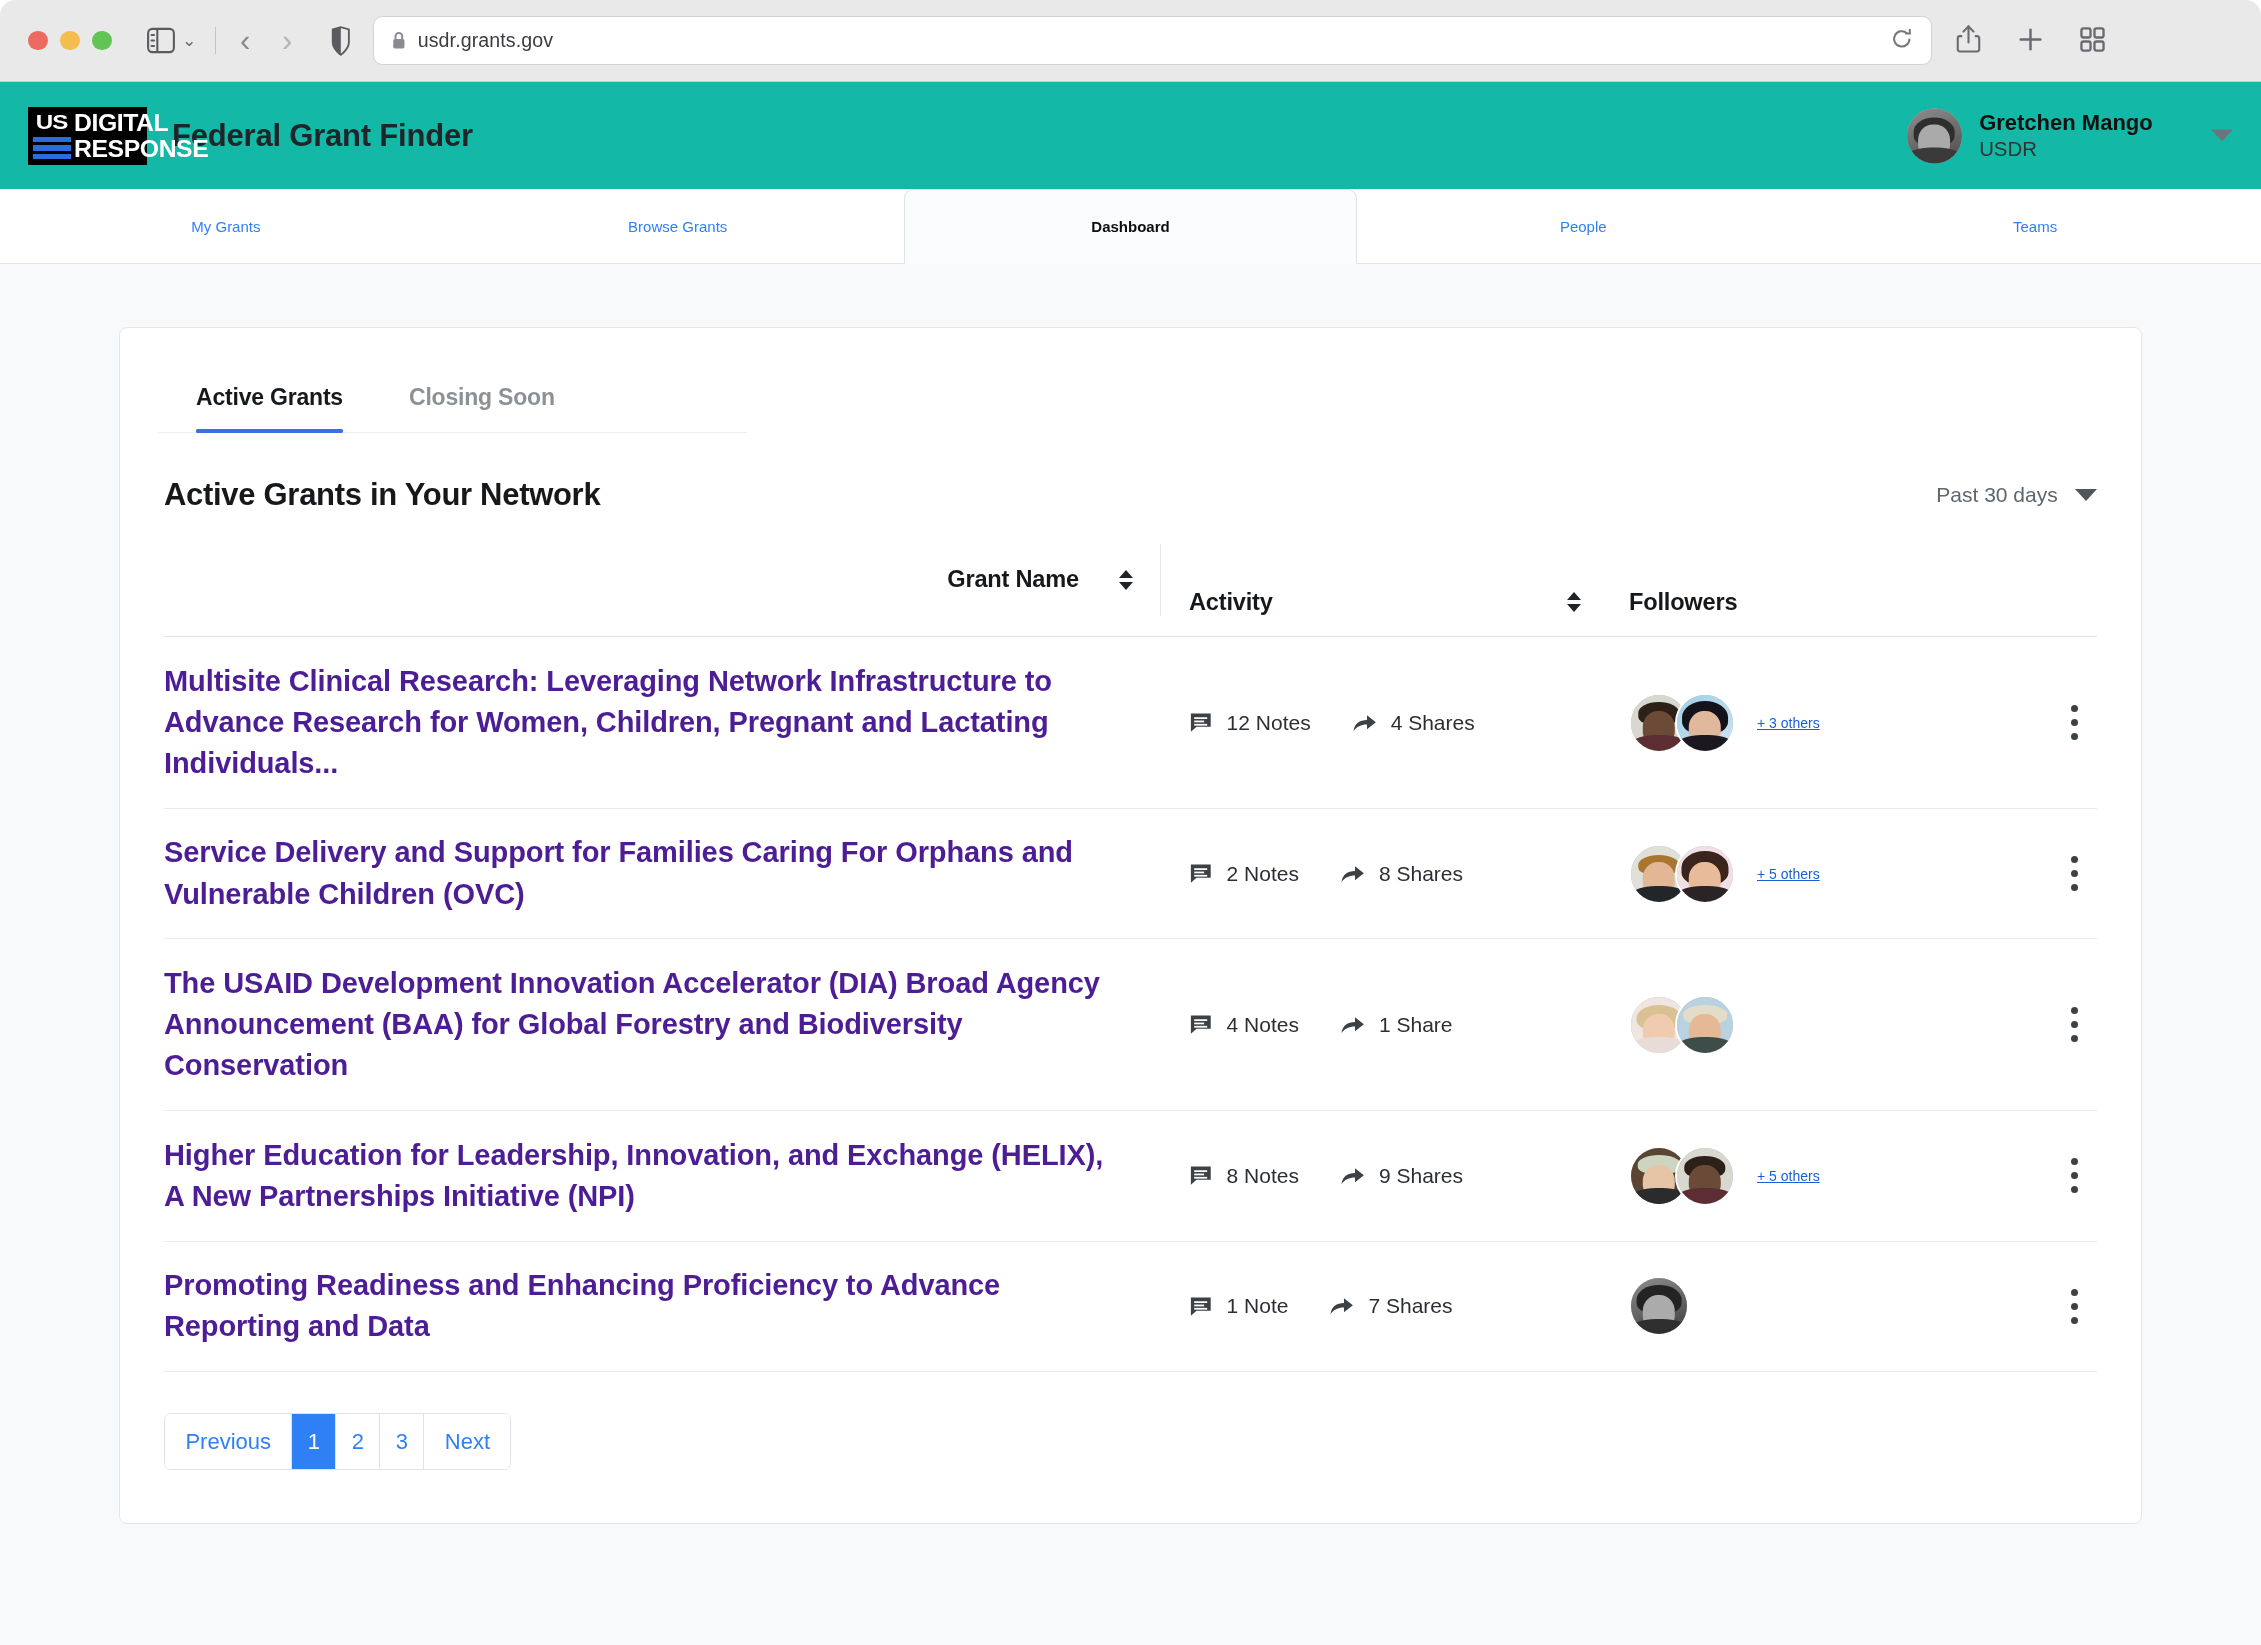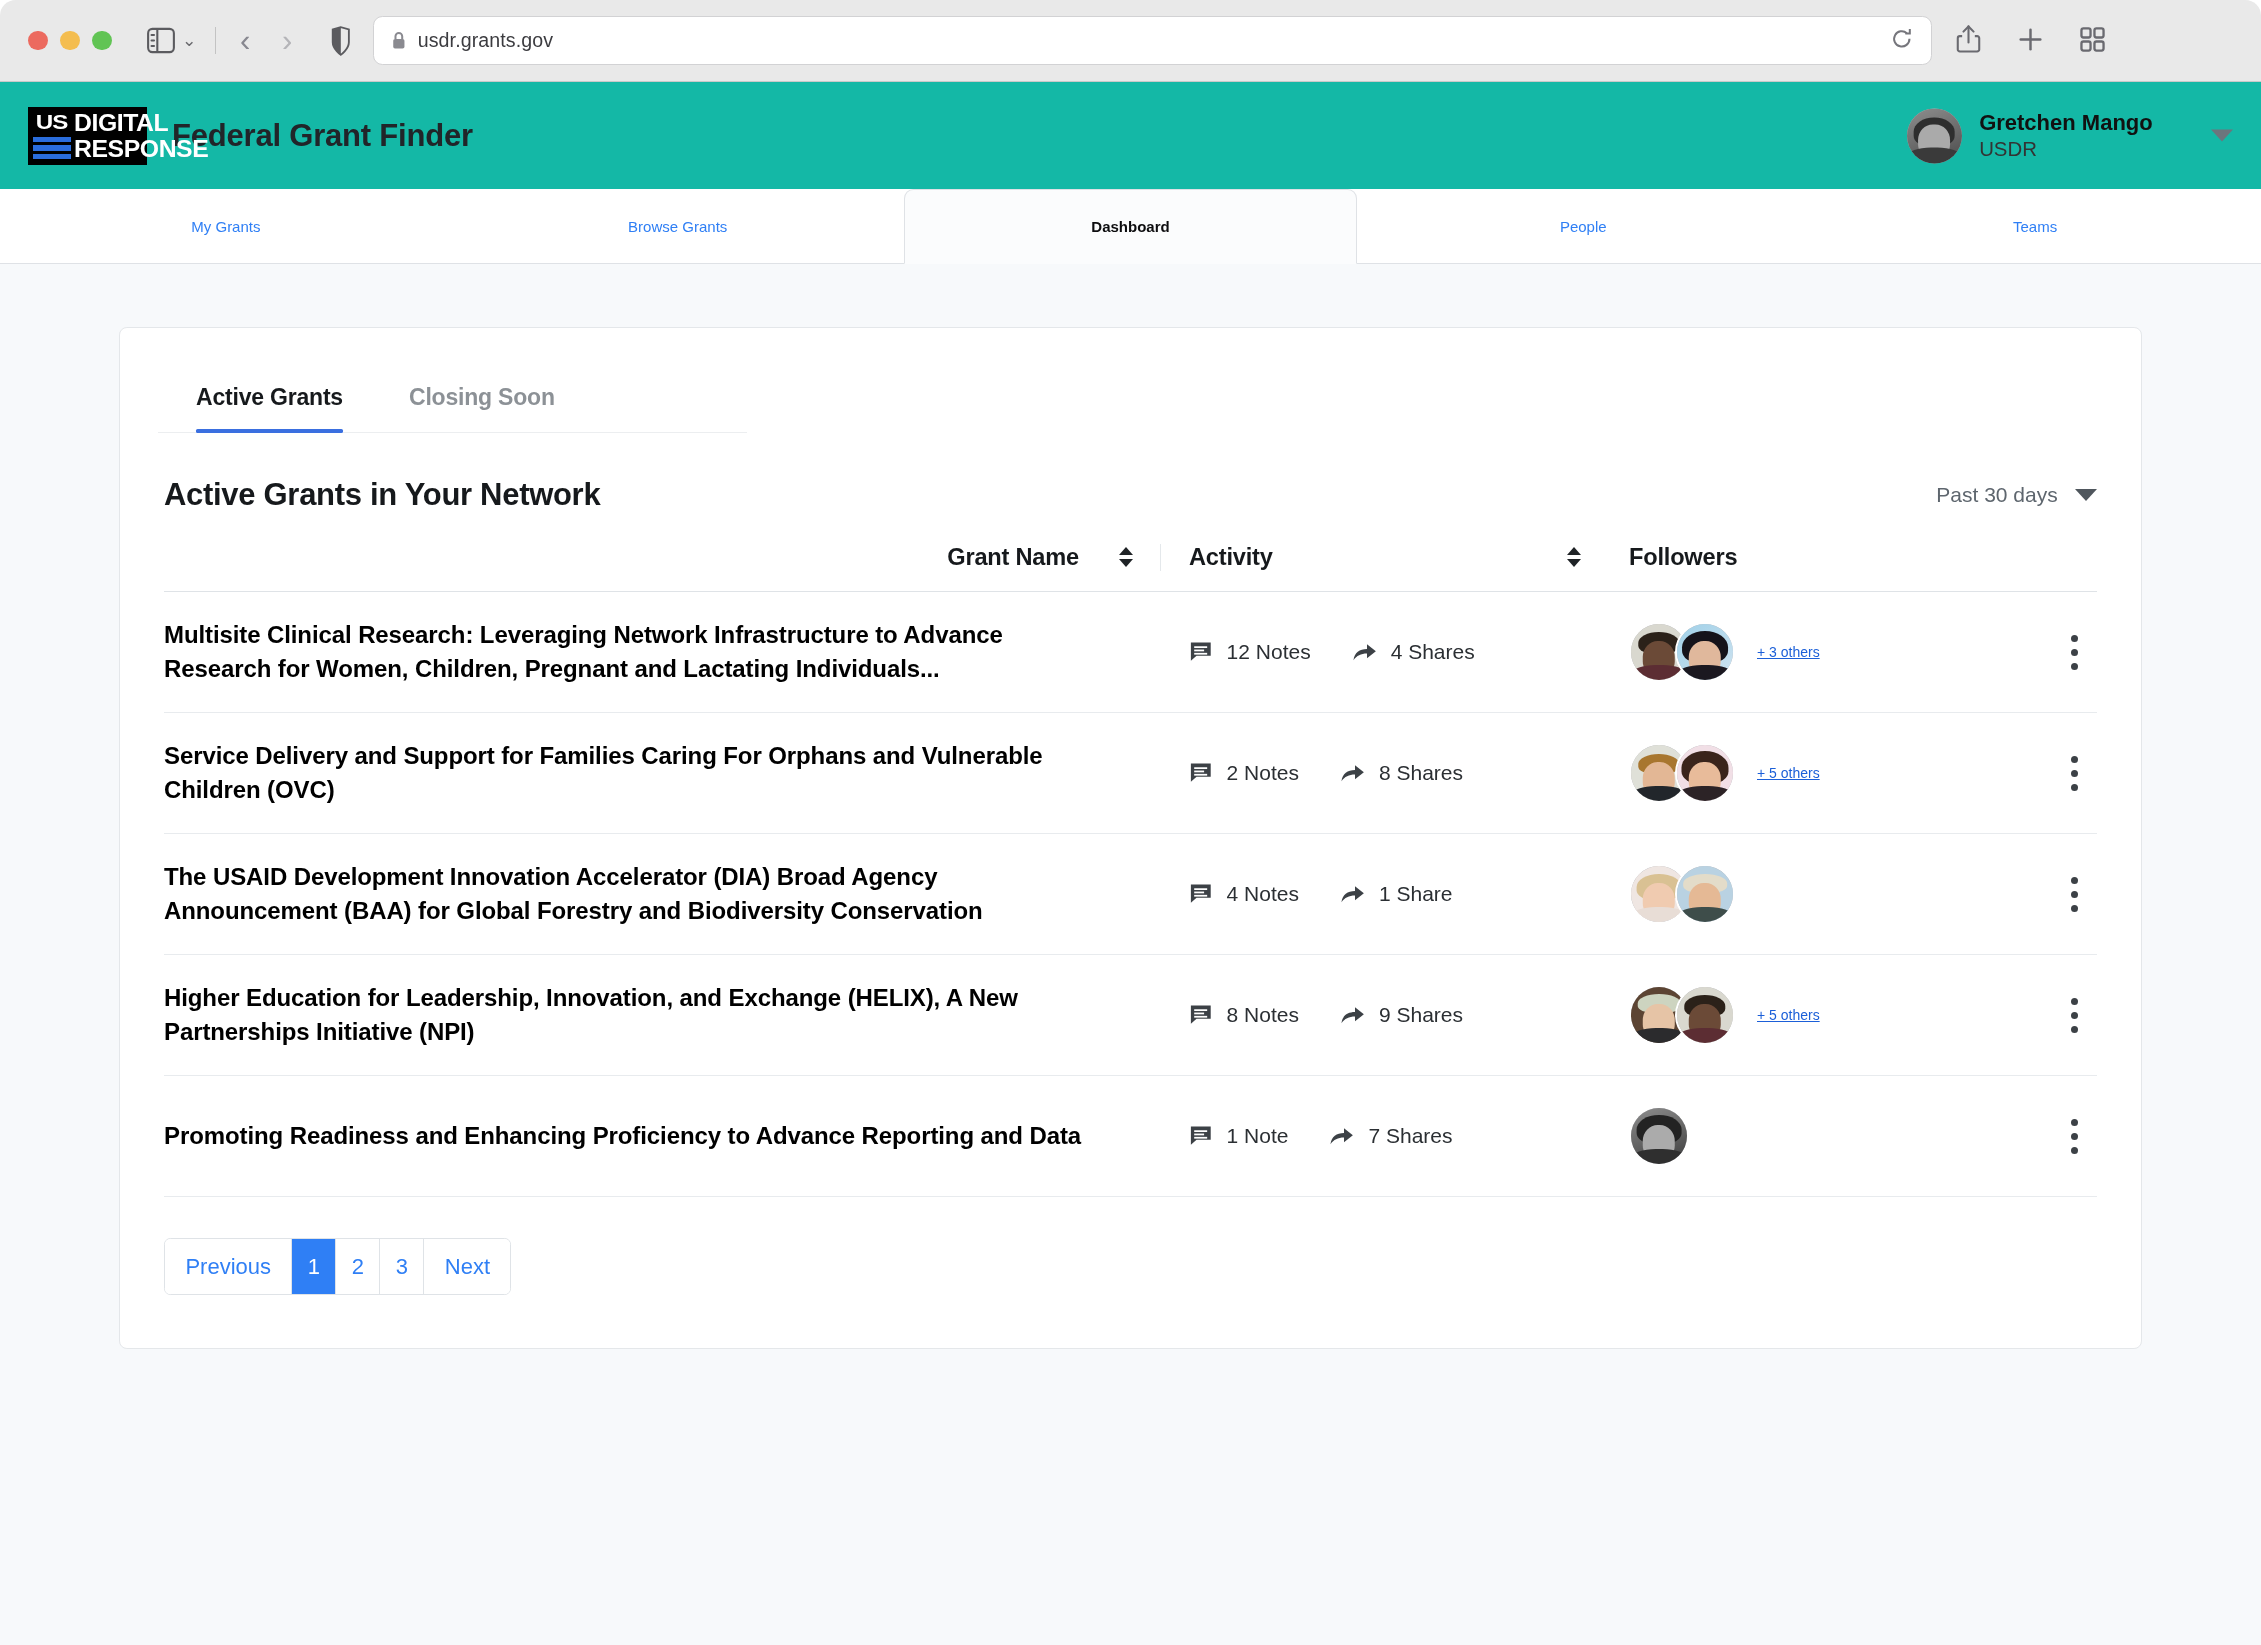--- a/index.html
+++ b/index.html
@@ -186,39 +186,39 @@
     display: flex; align-items: flex-end; padding-bottom: 20.4px;
     border-bottom: 1.6px solid #dfe3e7;
   }
   .th {
     font-size: 23.6px; font-weight: 700; color: #16191c;
     display: flex; align-items: center; letter-spacing: -0.2px;
   }
   .th-grant { flex: 0 0 997px; justify-content: flex-end; padding-right: 27px;
               border-right: 1.6px solid #e4e8eb; align-self: stretch; align-items: center; padding-bottom: 0; gap: 40px;}
   .th-activity { flex: 0 0 440px; justify-content: space-between; padding-left: 28px; padding-right: 20.4px; text-align: center; }
-  .th-followers { flex: 1; padding-left: 28px; }
+  .th-followers { flex: 1; padding-left: 28px; margin-top: 45px; }
   .sort-icon { display: flex; flex-direction: column; gap: 3.9px; cursor: pointer; }
   .sort-icon .up {
     width: 0; height: 0; border-left: 7px solid transparent;
     border-right: 7px solid transparent; border-bottom: 8.6px solid #1f2326;
   }
   .sort-icon .dn {
     width: 0; height: 0; border-left: 7px solid transparent;
     border-right: 7px solid transparent; border-top: 8.6px solid #1f2326;
   }
 
   .row {
     display: flex; align-items: center;
     border-bottom: 0.8px solid #e8ebee;
     min-height: 121px;
   }
   .cell-grant { flex: 0 0 997px; padding: 23.6px 55px 23.6px 0; }
   .grant-link {
-    font-size: 24px; font-weight: 700; color: #000000; line-height: 1.42;
+    font-size: 29px; font-weight: 700; color: #4c1d95; line-height: 1.42;
     text-decoration: none; letter-spacing: -0.1px; display: inline-block;
     cursor: pointer;
   }
   .cell-activity {
     flex: 0 0 440px; display: flex; align-items: center; gap: 41px;
     padding-left: 28px;
   }
   .act-item { display: flex; align-items: center; gap: 14px; }
   .act-text { font-size: 21px; color: #2b2f33; }
   .cell-followers { flex: 1; display: flex; align-items: center; padding-left: 28px; gap: 22px; }

